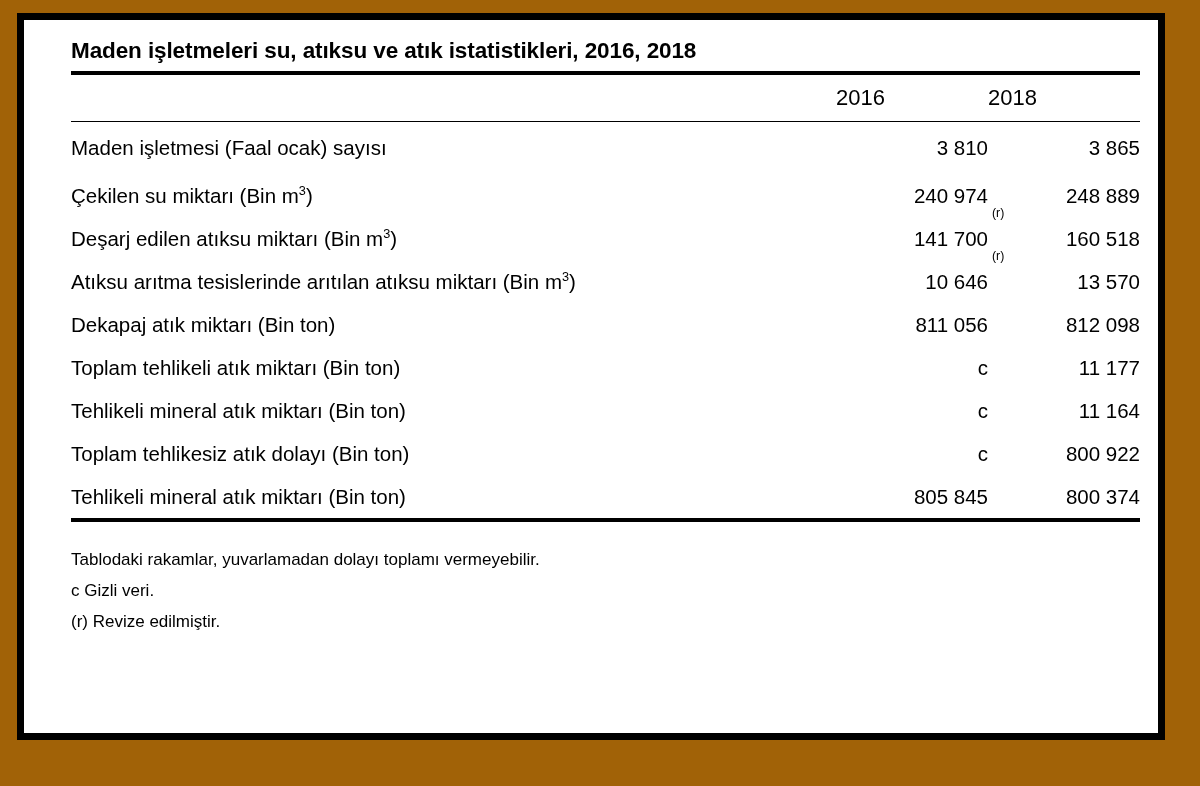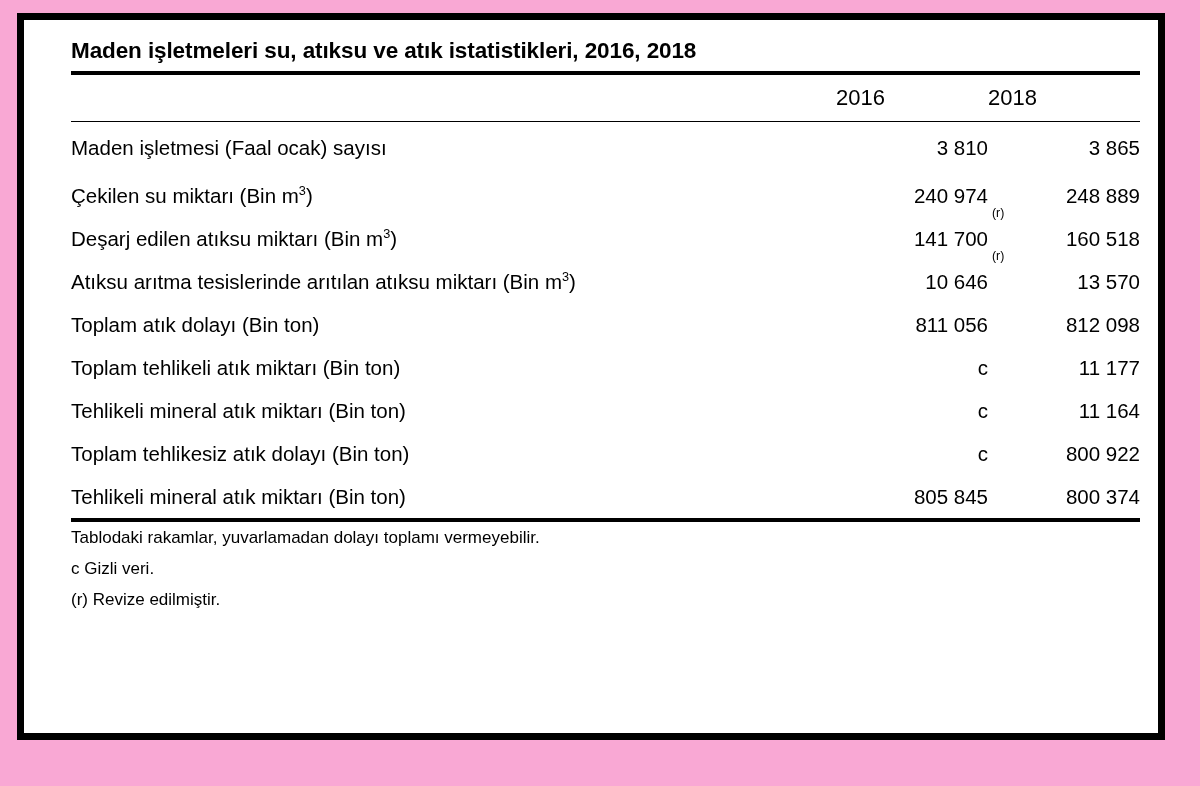--- a/index.html
+++ b/index.html
@@ -12,21 +12,21 @@
     height: 786px;
     font-family: "Liberation Sans", sans-serif;
     color: #000000;
     overflow: hidden;
   }
 
   #page {
     position: relative;
     width: 1200px;
     height: 786px;
-    background: #f9a8d4;
+    background: #a16207;
   }
 
   
   .frame {
     position: absolute;
     left: 17px;
     top: 13px;
     width: 1148px;
     height: 727px;
     border: 7px solid #000000;
@@ -150,21 +150,21 @@
     position: absolute;
     left: 100%;
     top: -0.35em;
     font-size: 0.60em;
     white-space: nowrap;
     padding-left: 4px;
   }
 
   
   .notes {
-    padding-top: 0;
+    padding-top: 22px;
     font-size: 17px;
     line-height: 31px;
   }
   .note-line {
     white-space: nowrap;
   }
 </style>
 </head>
 <body>
 
@@ -214,21 +214,21 @@
               <td class="row-label ind-0">Deşarj edilen atıksu miktarı (Bin m<sup class="unit-sup">3</sup>)</td>
               <td class="row-value"><span class="rev-wrap">141 700<sup class="rev-mark">(r)</sup></span></td>
               <td class="row-value">160 518</td>
             </tr>
             <tr>
               <td class="row-label ind-0">Atıksu arıtma tesislerinde arıtılan atıksu miktarı (Bin m<sup class="unit-sup">3</sup>)</td>
               <td class="row-value"><span class="rev-wrap">10 646<sup class="rev-mark">(r)</sup></span></td>
               <td class="row-value">13 570</td>
             </tr>
             <tr>
-              <td class="row-label ind-0">Toplam atık dolayı (Bin ton)</td>
+              <td class="row-label ind-0">Dekapaj atık miktarı (Bin ton)</td>
               <td class="row-value">811 056</td>
               <td class="row-value">812 098</td>
             </tr>
             <tr>
               <td class="row-label ind-1">Toplam tehlikeli atık miktarı (Bin ton)</td>
               <td class="row-value">c</td>
               <td class="row-value">11 177</td>
             </tr>
             <tr>
               <td class="row-label ind-2">Tehlikeli mineral atık miktarı (Bin ton)</td>

